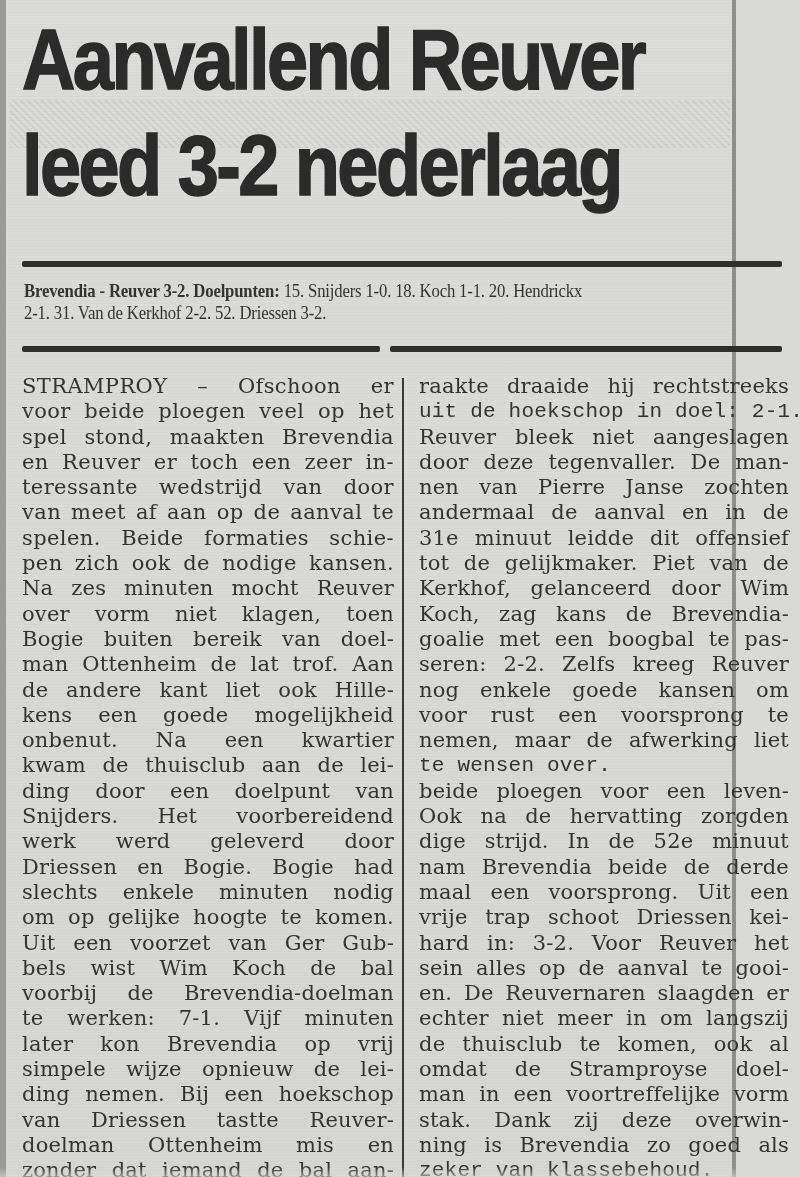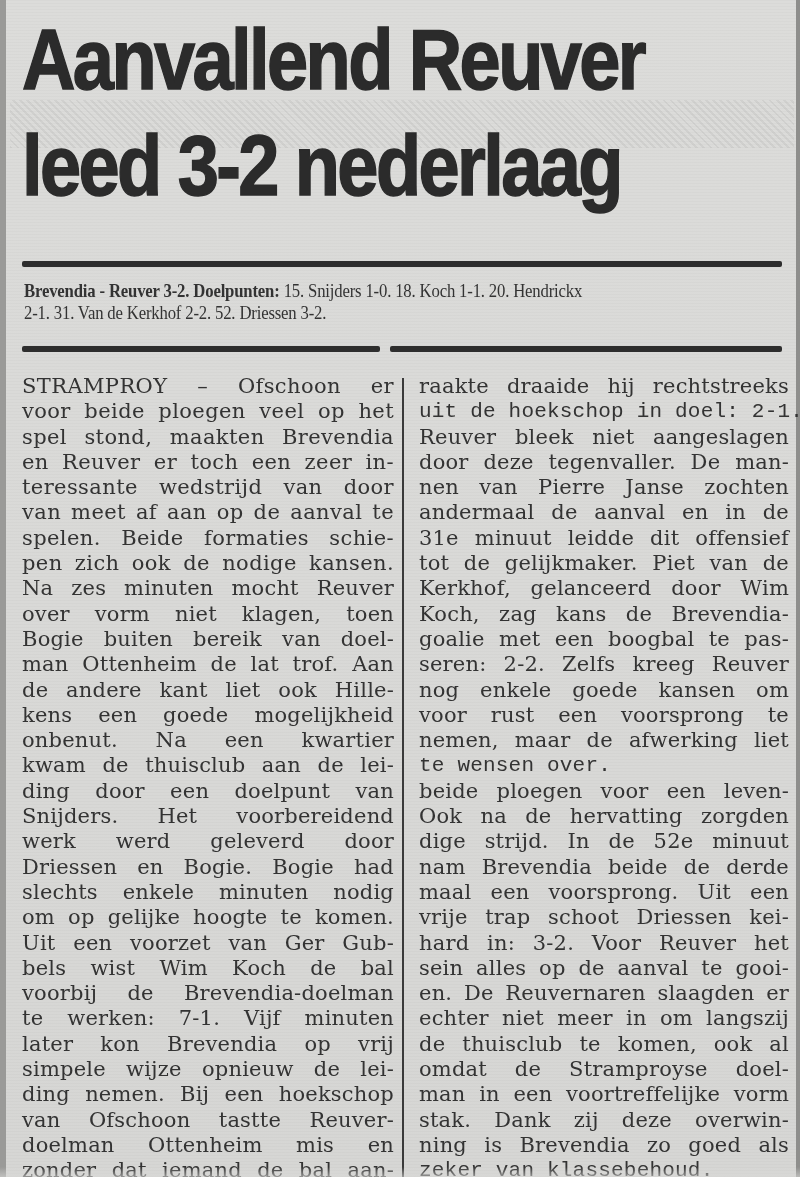--- a/index.html
+++ b/index.html
@@ -11,21 +11,21 @@
       height: 1177px;
       overflow: hidden;
       background: #d9d9d7;
       position: relative;
       font-family: "DejaVu Serif", serif;
       color: #2c2c2c;
     }
     .page {
       position: absolute;
       left: 0; top: 0;
-      width: 800px; height: 1177px;
+      width: 736px; height: 1177px;
       background:
         repeating-linear-gradient(0deg, rgba(0,0,0,0.018) 0px, rgba(0,0,0,0.018) 1px, transparent 1px, transparent 3px),
         linear-gradient(180deg, #dcdcda 0%, #d6d6d4 100%);
     }
     .left-edge {
       position: absolute;
       left: 0; top: 0;
       width: 6px; height: 1177px;
       background: #9a9a98;
     }
@@ -161,21 +161,21 @@
       <span class="line">Driessen en Bogie. Bogie had</span>
       <span class="line">slechts enkele minuten nodig</span>
       <span class="line">om op gelijke hoogte te komen.</span>
       <span class="line">Uit een voorzet van Ger Gub-</span>
       <span class="line">bels wist Wim Koch de bal</span>
       <span class="line">voorbij de Brevendia-doelman</span>
       <span class="line">te werken: 7-1. Vijf minuten</span>
       <span class="line">later kon Brevendia op vrij</span>
       <span class="line">simpele wijze opnieuw de lei-</span>
       <span class="line">ding nemen. Bij een hoekschop</span>
-      <span class="line">van Ofschoon tastte Reuver-</span>
+      <span class="line">van Driessen tastte Reuver-</span>
       <span class="line">doelman Ottenheim mis en</span>
       <span class="line">zonder dat iemand de bal aan-</span>
     </div>
   <div class="col-divider"></div>
   <div class="col col-right" id="col-right">
       <span class="line">raakte draaide hij rechtstreeks</span>
       <span class="line last">uit de hoekschop in doel: 2-1.</span>
       <span class="line">Reuver bleek niet aangeslagen</span>
       <span class="line">door deze tegenvaller. De man-</span>
       <span class="line">nen van Pierre Janse zochten</span>

